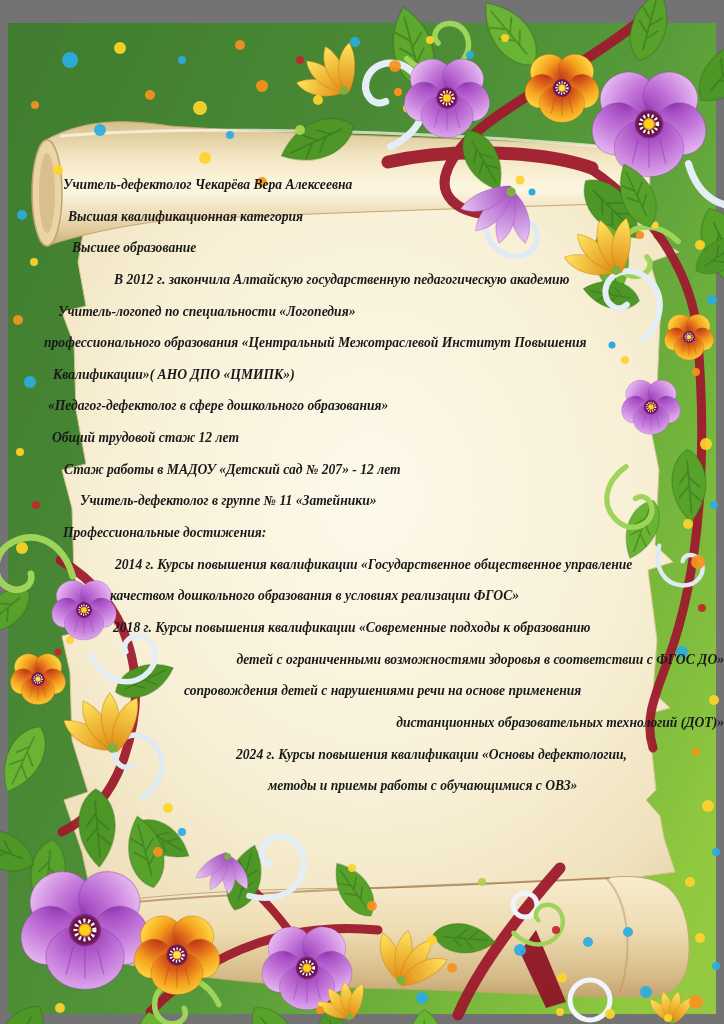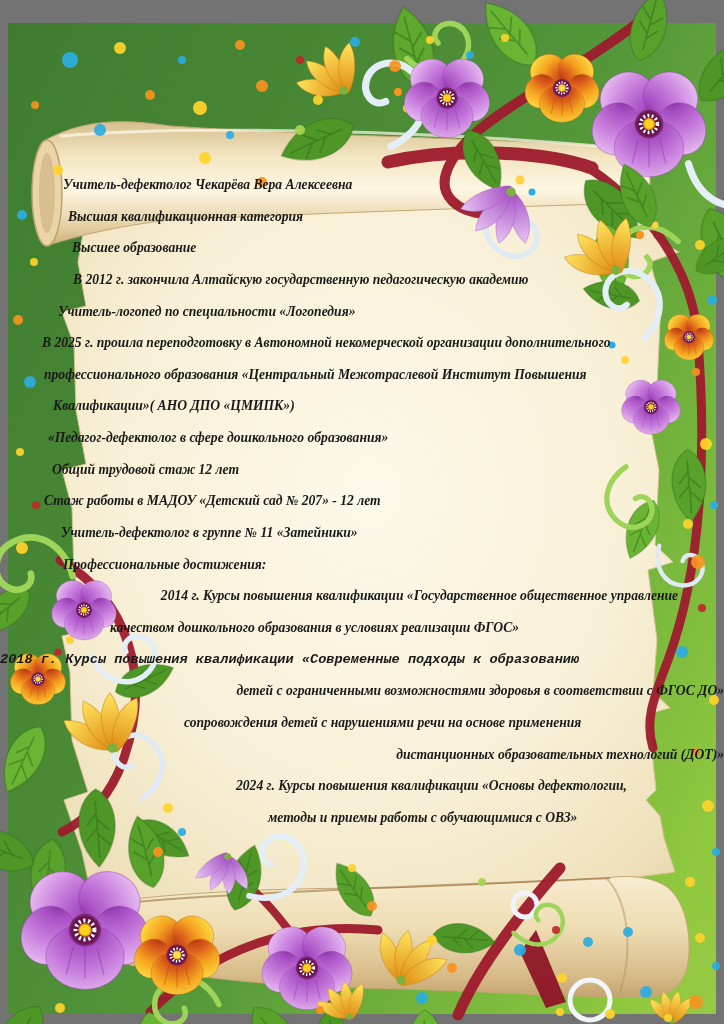--- a/index.html
+++ b/index.html
@@ -298,32 +298,31 @@
         <circle cx="696" cy="1002" r="7" fill="#f7931e" opacity="0.92"></circle>
         <circle cx="700" cy="938" r="5" fill="#ffd42a" opacity="0.92"></circle>
         <circle cx="716" cy="966" r="4" fill="#2bace2" opacity="0.92"></circle>
       </g>
   </svg>
 
   <div class="textblock" style="color: rgb(25, 25, 25);">
       <div class="line" style="padding-left: 63px;">Учитель-дефектолог Чекарёва Вера Алексеевна</div>
       <div class="line" style="padding-left: 68px; font-family: Liberation Serif, serif;">Высшая квалификационная категория</div>
       <div class="line" style="padding-left: 72px;">Высшее образование</div>
-      <div class="line" style="padding-left: 73px;">В 2012 г. закончила Алтайскую государственную педагогическую академию</div>
+      <div class="line" style="padding-left: 114px;">В 2012 г. закончила Алтайскую государственную педагогическую академию</div>
       <div class="line" style="padding-left: 58px;">Учитель-логопед по специальности «Логопедия»</div>
-      <div class="line" style="padding-left: 42px;">В 2025 г. прошла переподготовку в Автономной некомерческой организации дополнительного</div>
       <div class="line" style="padding-left: 44px;">профессионального образования «Центральный Межотраслевой Институт Повышения</div>
       <div class="line" style="padding-left: 53px;">Квалификации»( АНО ДПО «ЦМИПК»)</div>
       <div class="line" style="padding-left: 48px;">«Педагог-дефектолог в сфере дошкольного образования»</div>
       <div class="line" style="padding-left: 52px;">Общий трудовой стаж 12 лет</div>
-      <div class="line" style="padding-left: 44px;">Стаж работы в МАДОУ «Детский сад № 207» - 12 лет</div>
-      <div class="line" style="padding-left: 61px;">Учитель-дефектолог в группе № 11 «Затейники»</div>
+      <div class="line" style="padding-left: 44px; margin-left: 20px;">Стаж работы в МАДОУ «Детский сад № 207» - 12 лет</div>
+      <div class="line" style="padding-left: 80px;">Учитель-дефектолог в группе № 11 «Затейники»</div>
       <div class="line" style="padding-left: 63px;">Профессиональные достижения:</div>
-      <div class="line" style="padding-left: 115px; text-align: center;">2014 г. Курсы повышения квалификации «Государственное общественное управление</div>
+      <div class="line" style="padding-left: 115px;">2014 г. Курсы повышения квалификации «Государственное общественное управление</div>
       <div class="line" style="padding-left: 110px;">качеством дошкольного образования в условиях реализации ФГОС»</div>
-      <div class="line" style=" font-family: Liberation Mono, monospace;">2018 г. Курсы повышения квалификации «Современные подходы к образованию</div>
+      <div class="line" style="padding-left: 113px;">2018 г. Курсы повышения квалификации «Современные подходы к образованию</div>
       <div class="line" style="padding-left: 108px; text-align: right;">детей с ограниченными возможностями здоровья в соответствии с ФГОС ДО»</div>
       <div class="line" style="padding-left: 160px; margin-left: 24px;">сопровождения детей с нарушениями речи на основе применения</div>
       <div class="line" style="padding-left: 165px; text-align: right;">дистанционных образовательных технологий (ДОТ)»</div>
       <div class="line" style="padding-left: 236px;">2024 г. Курсы повышения  квалификации «Основы дефектологии,</div>
       <div class="line" style="padding-left: 268px;">методы  и приемы работы с обучающимися с ОВЗ»</div>
     </div>
 </div>
 
 </body></html>

